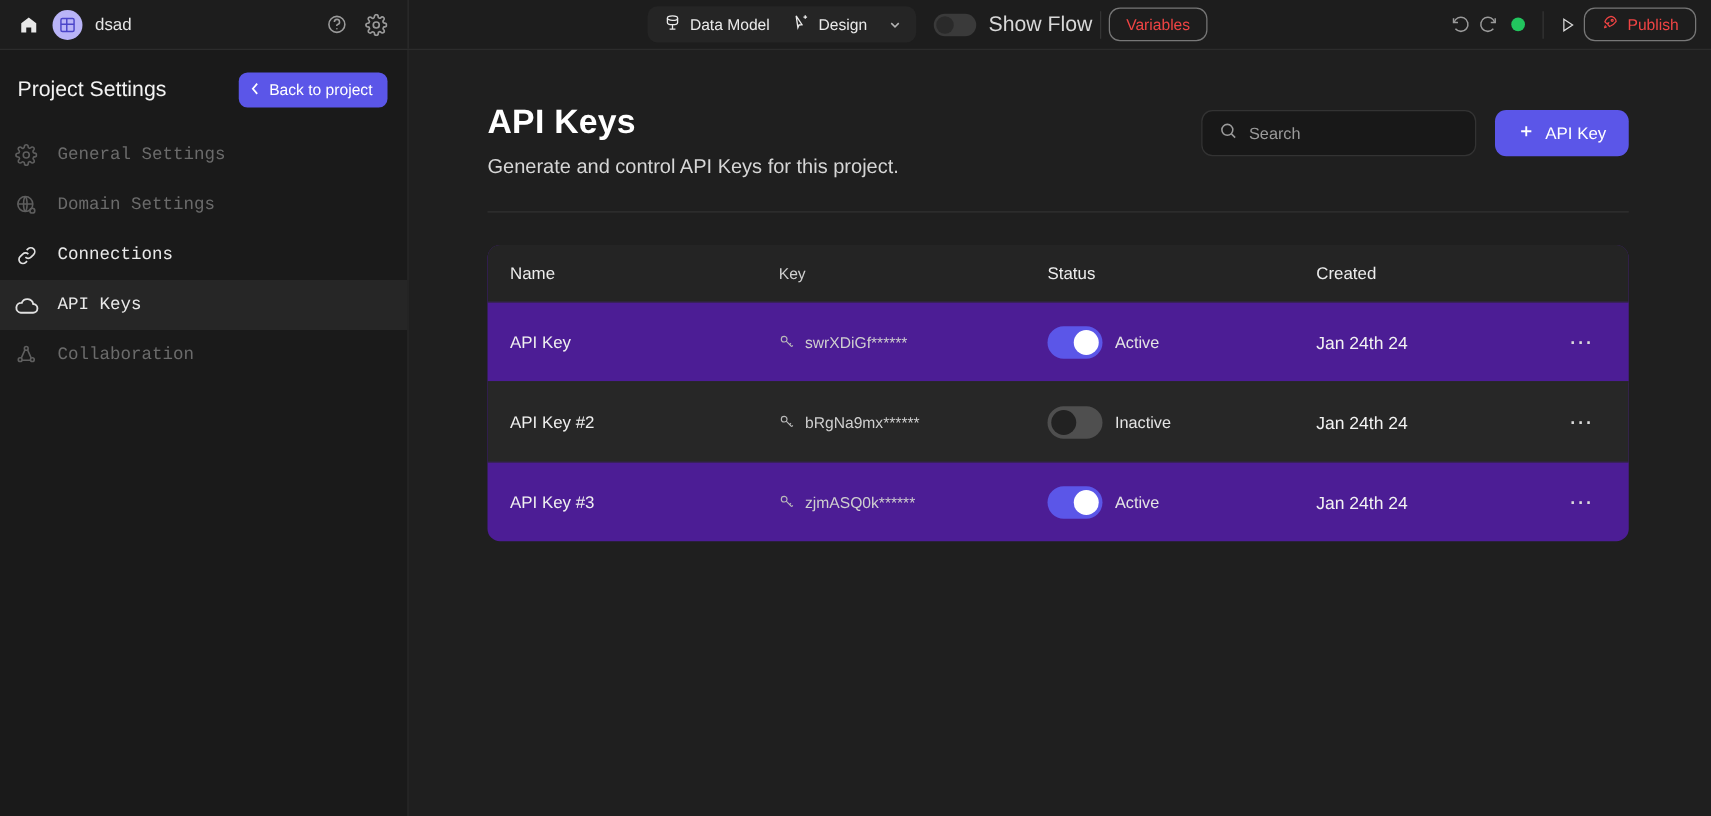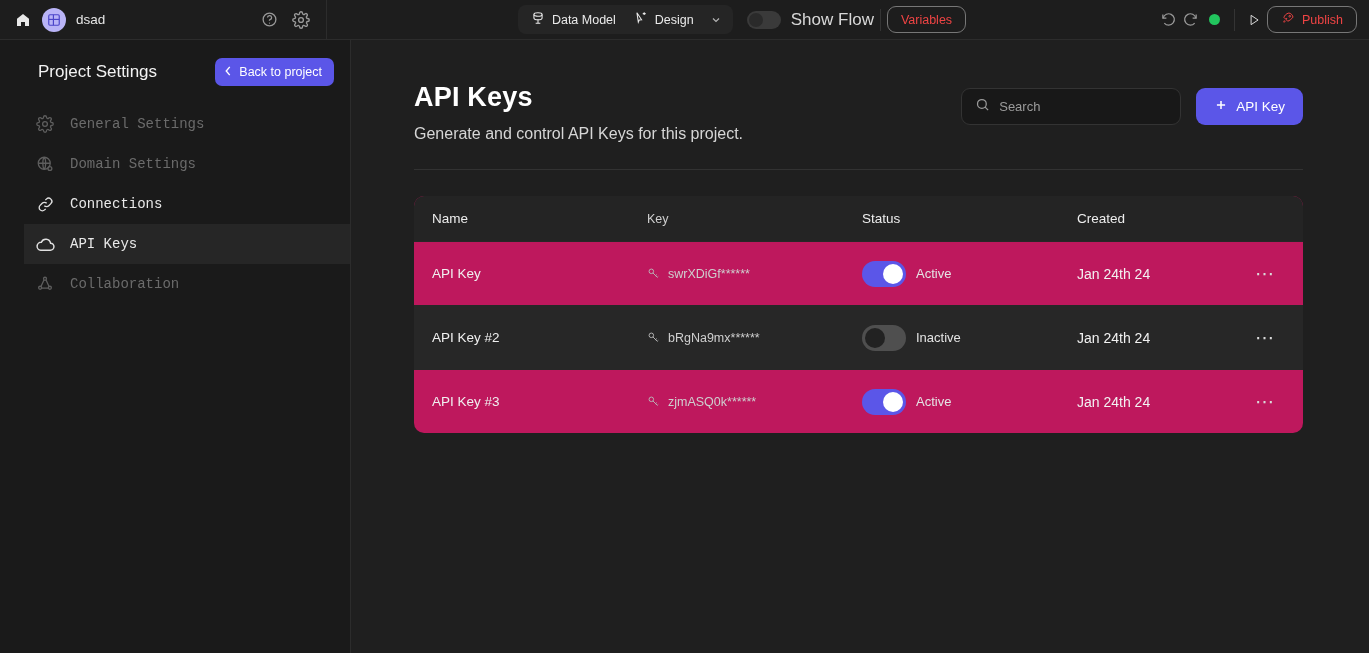--- a/index.html
+++ b/index.html
@@ -71,21 +71,21 @@
     background: transparent;
   }
   .topbar-right {
     display: flex; align-items: center; gap: 0;
     padding-right: 12px; height: 100%;
   }
   .status-dot { width: 11px; height: 11px; border-radius: 50%; background: #22c55e; margin: 0 8px; }
   .play-btn { color: #dcdcdc; width: 26px; height: 26px; display: flex; align-items: center; justify-content: center; cursor: pointer; }
 
   
-  .shell { flex: 1; display: flex; min-height: 0; margin-left: 24px; }
+  .shell { flex: 1; display: flex; min-height: 0; }
 
   
   .sidebar {
     width: 327px; flex: 0 0 327px;
     background: #1a1a1a;
     border-right: 1px solid #2c2c2c;
     display: flex; flex-direction: column;
     padding-top: 4px;
   }
   .side-head {
@@ -128,21 +128,21 @@
   .search-box input::placeholder { color: #9b9b9b; }
   .add-btn {
     background: #5b56e8; color: #fff; border-radius: 9px;
     height: 37px; padding: 0 18px;
     display: flex; align-items: center; gap: 8px;
     font-size: 13.5px; cursor: pointer; font-weight: 500;
   }
   .divider { height: 1px; background: #323232; margin-top: 26px; }
 
   
-  .table { margin-top: 26px; border-radius: 10px; overflow: hidden; background: #be185d; }
+  .table { margin-top: 26px; border-radius: 10px; overflow: hidden; background: #4c1d95; }
   .trow { display: flex; align-items: center; height: 64px; padding: 0 18px; }
   .thead { height: 45px; background: #242424; color: #ededed; font-size: 13.5px; }
   .thead .c { font-weight: 400; }
   .tbody-row { border-top: 1px solid #272727; font-size: 13.5px; color: #f0f0f0; }
   .tbody-row.alt { background: #272727; }
   .c-name { width: 215px; flex: 0 0 215px; }
   .c-key  { width: 215px; flex: 0 0 215px; display: flex; align-items: center; gap: 8px; color: #cfcfcf; font-size: 12.5px; }
   .c-status { width: 215px; flex: 0 0 215px; display: flex; align-items: center; gap: 10px; }
   .c-created { flex: 1; }
   .c-menu { width: 40px; flex: 0 0 40px; display: flex; justify-content: center; color: #dadada; cursor: pointer; font-size: 19px; letter-spacing: 1px; }

